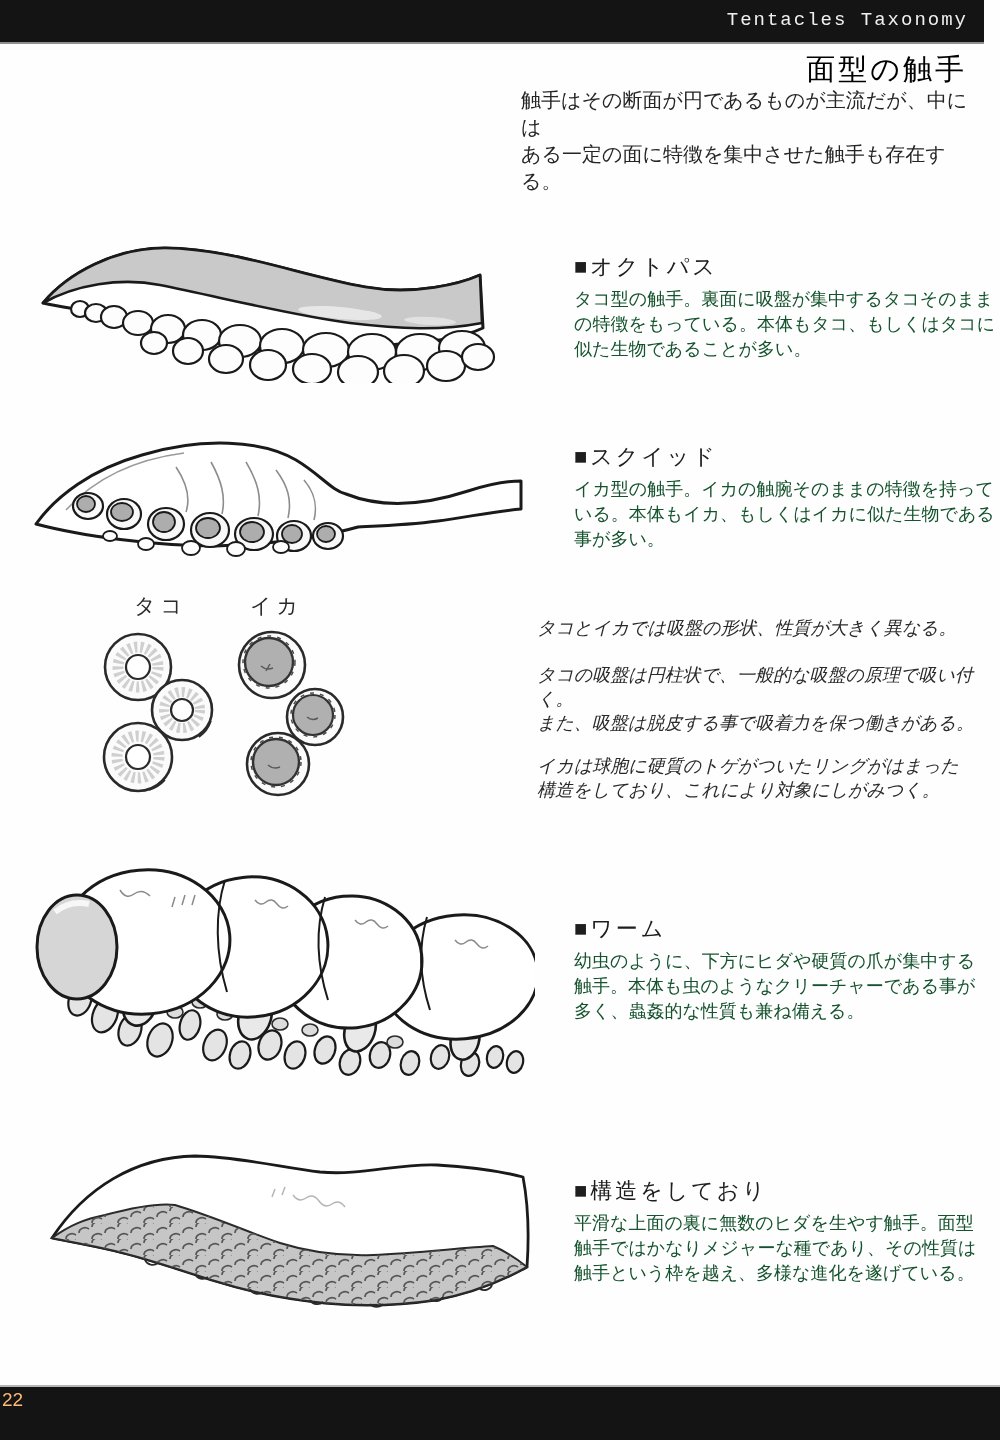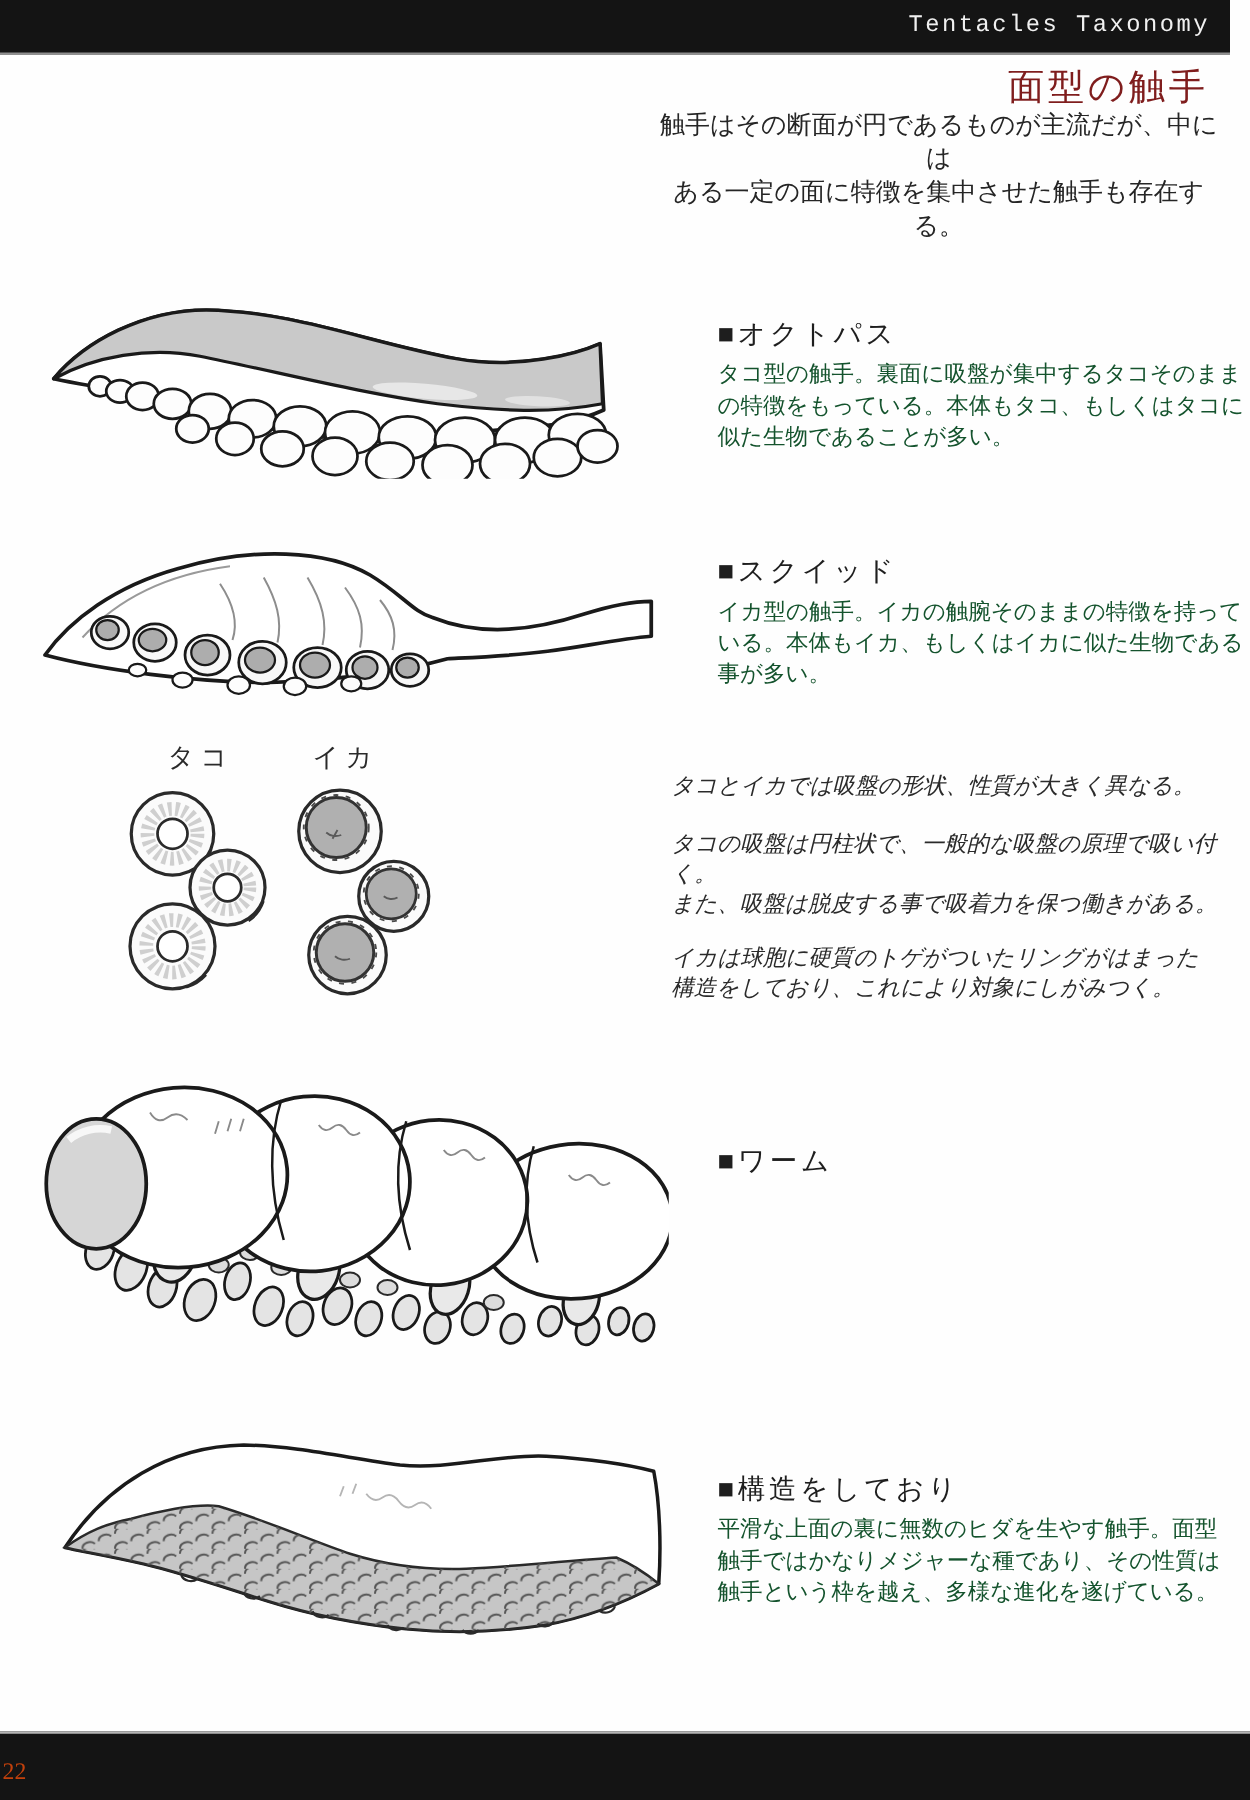--- a/index.html
+++ b/index.html
@@ -3,33 +3,33 @@
 <meta charset="utf-8">
 <style>
   html,body{margin:0;padding:0;background:#e8e8e8;}
   .page{
     position:relative;width:1000px;height:1440px;margin:0 auto;
     background:#fefefe;overflow:hidden;
     font-family:"Liberation Serif","DejaVu Serif",serif;color:#2e2e2e;
   }
   .topbar{position:absolute;left:0;top:0;width:984px;height:42px;background:#141414;border-bottom:2px solid #8f8f8f;}
   .series-title{position:absolute;right:16px;top:9px;color:#f0f0f0;font-family:"Liberation Mono","DejaVu Sans Mono",monospace;font-size:19px;letter-spacing:2px;}
-  .page-title{position:absolute;right:33px;top:50px;font-size:29px;letter-spacing:3px;color:#7f1d1d;}
-  .intro{position:absolute;left:521px;top:87px;width:460px;font-size:20px;line-height:27px;white-space:pre-line;color:#252525;text-align:center;}
+  .page-title{position:absolute;right:33px;top:50px;font-size:29px;letter-spacing:3px;color:#000000;}
+  .intro{position:absolute;left:521px;top:87px;width:460px;font-size:20px;line-height:27px;white-space:pre-line;color:#252525;}
   .figure{position:absolute;}
   .sec{position:absolute;width:424px;}
   .sec-heading{font-size:22px;letter-spacing:3px;color:#1e1e1e;margin:0 0 5px 0;}
   .sec-body{font-size:18px;line-height:25px;white-space:pre-line;color:#14532d;margin:0;}
   .cmp-label{position:absolute;font-size:21px;letter-spacing:5px;color:#2a2a2a;}
   .cmp-text{position:absolute;left:537px;top:616px;width:455px;font-size:18px;line-height:24px;color:#2a2a2a;font-style:italic;}
   .cmp-text p{margin:0;white-space:pre-line;}
   .cmp-text p.gap1{margin-bottom:23px;}
   .cmp-text p.gap2{margin-bottom:19px;}
   .bottombar{position:absolute;left:0;top:1385px;width:1000px;height:55px;background:#141414;border-top:2px solid #b5b5b5;}
-  .page-number{position:absolute;left:2px;top:20px;color:#c2410c;font-family:Liberation Serif, serif;font-size:19px;}
+  .page-number{position:absolute;left:2px;top:2px;color:#fdba74;font-family:Liberation Sans, sans-serif;font-size:19px;}
   svg{display:block;}
 </style>
 </head>
 <body>
 
 <div class="page">
 
   <div class="topbar">
     <div class="series-title">Tentacles Taxonomy</div>
   </div>
@@ -239,20 +239,23 @@
         <path d="M230,48 q5,7 11,2 t11,2 t11,2"></path>
         <path d="M330,68 q5,7 11,2 t11,2 t11,2"></path>
         <path d="M430,88 q5,7 11,2 t11,2 t11,2"></path>
         <path d="M150,45 l-3,10 M160,43 l-3,10 M170,43 l-3,10"></path>
       </g>
     </svg>
   </div>
 
   <div class="sec" style="left:574px;top:914px">
     <div class="sec-heading">■ワーム</div>
+    <p class="sec-body">幼虫のように、下方にヒダや硬質の爪が集中する
+触手。本体も虫のようなクリーチャーである事が
+多く、蟲姦的な性質も兼ね備える。</p>
   </div>
 
   <div class="figure" style="left:25px;top:1143px">
     <svg width="545" height="190" viewBox="0 0 545 190">
       <defs>
         <pattern id="scalePat" width="26" height="16" patternUnits="userSpaceOnUse">
           <path d="M2,10 a6,5 0 0 1 10,-4 M15,16 a6,5 0 0 1 10,-4 M15,4 a6,5 0 0 1 10,-4" fill="none" stroke="#565656" stroke-width="1.6"></path>
         </pattern>
       </defs>
 

